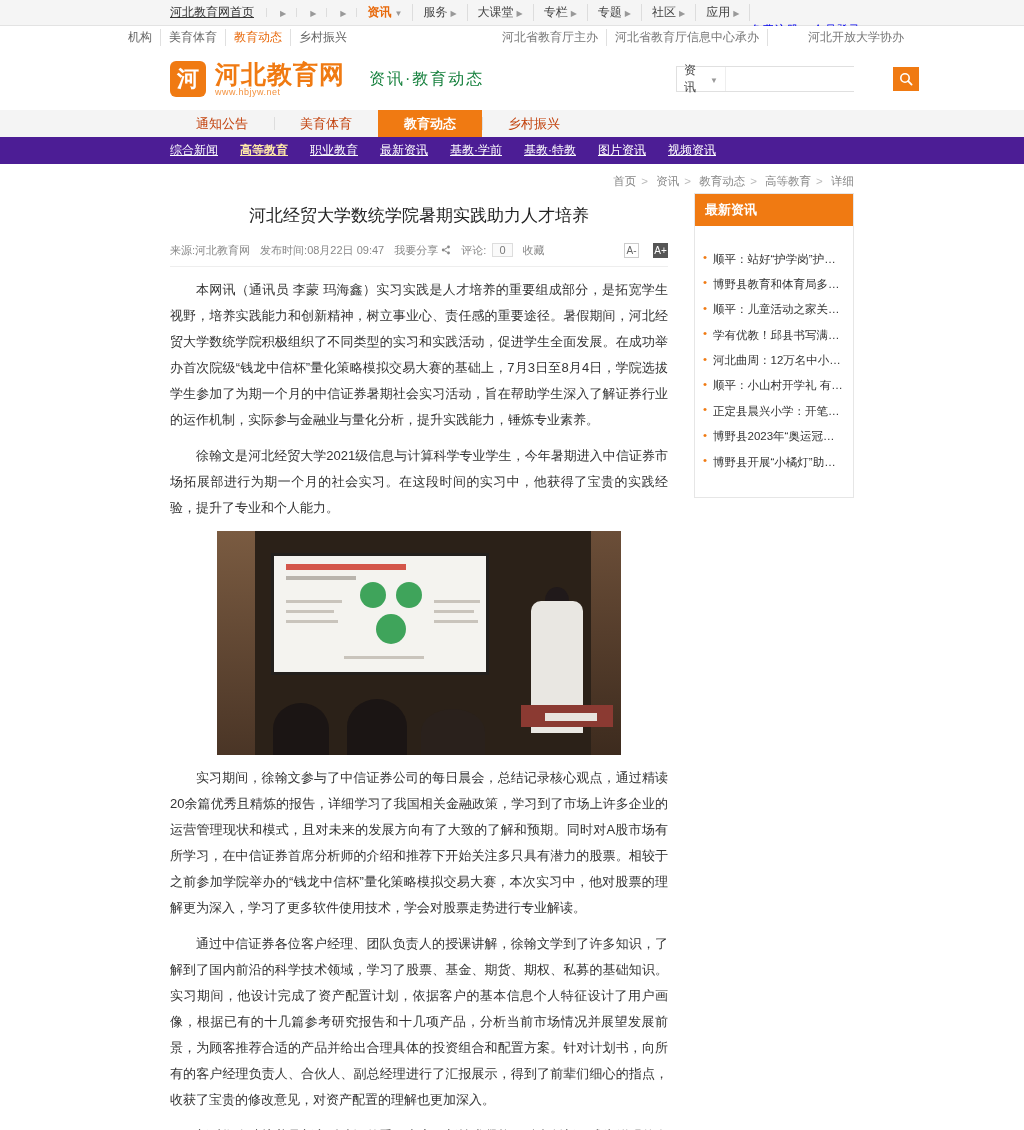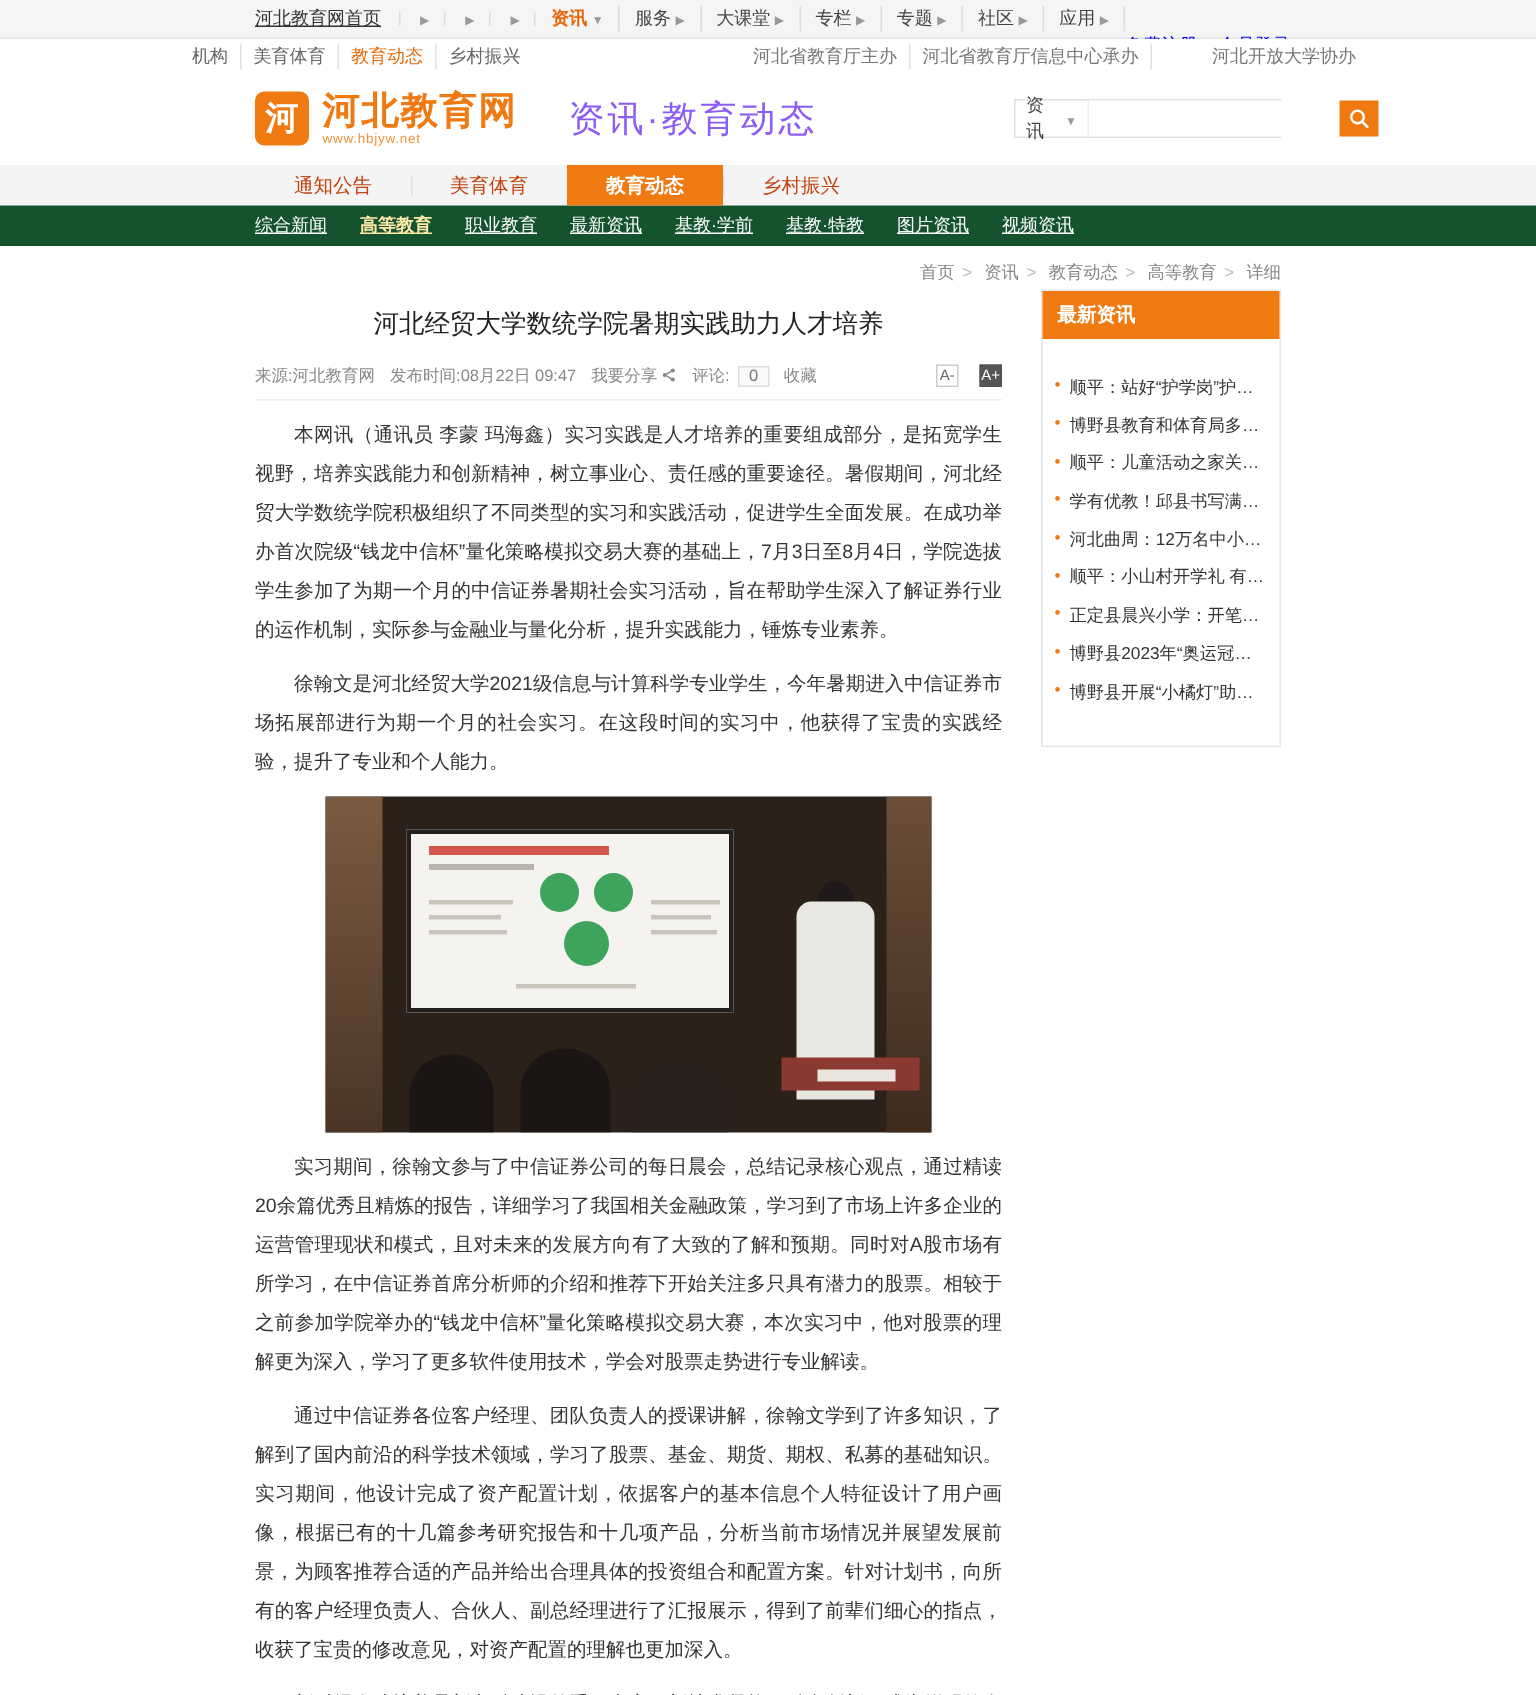--- a/index.html
+++ b/index.html
@@ -68,23 +68,23 @@
   .logo-wrap { display: flex; align-items: center; gap: 9px; }
   .logo-mark {
     width: 36px; height: 36px; border-radius: 6px;
     background: #f07a12;
     display: flex; align-items: center; justify-content: center;
     color: #fff; font-size: 22px; font-weight: bold;
   }
   .logo-text .cn { font-size: 25px; font-weight: bold; color: #f07a12; letter-spacing: 1px; line-height: 1.05; }
   .logo-text .en { font-size: 9px; color: #f3923f; letter-spacing: .5px; }
   .mast-title {
-    margin-left: 34px;
-    font-size: 24px;
-    color: #8b5cf6;
+    margin-left: 24px;
+    font-size: 16px;
+    color: #15803d;
     letter-spacing: 2px;
   }
   .search-box {
     margin-left: auto;
     width: 178px; height: 26px;
     border: 1px solid #e0e0e0;
     display: flex; align-items: center;
     background: #fff;
   }
   .search-select {
@@ -125,21 +125,21 @@
     content: ""; position: absolute; left: 0; top: 7px; bottom: 7px;
     width: 1px; background: #ddd;
   }
   .mainnav .item.active {
     background: #f07a12; color: #fff; font-weight: bold;
   }
   .mainnav .item.active::before { display: none; }
 
   .subnav {
     height: 27px;
-    background: #14532d;
+    background: #4c1d95;
     display: flex; align-items: center;
     padding: 0 170px;
     gap: 22px;
     font-size: 12px;
     color: #fff;
   }
   .subnav .s { color: #fff; }
   .subnav .s.cur { color: #ffe9a8; font-weight: bold; }
 
   

